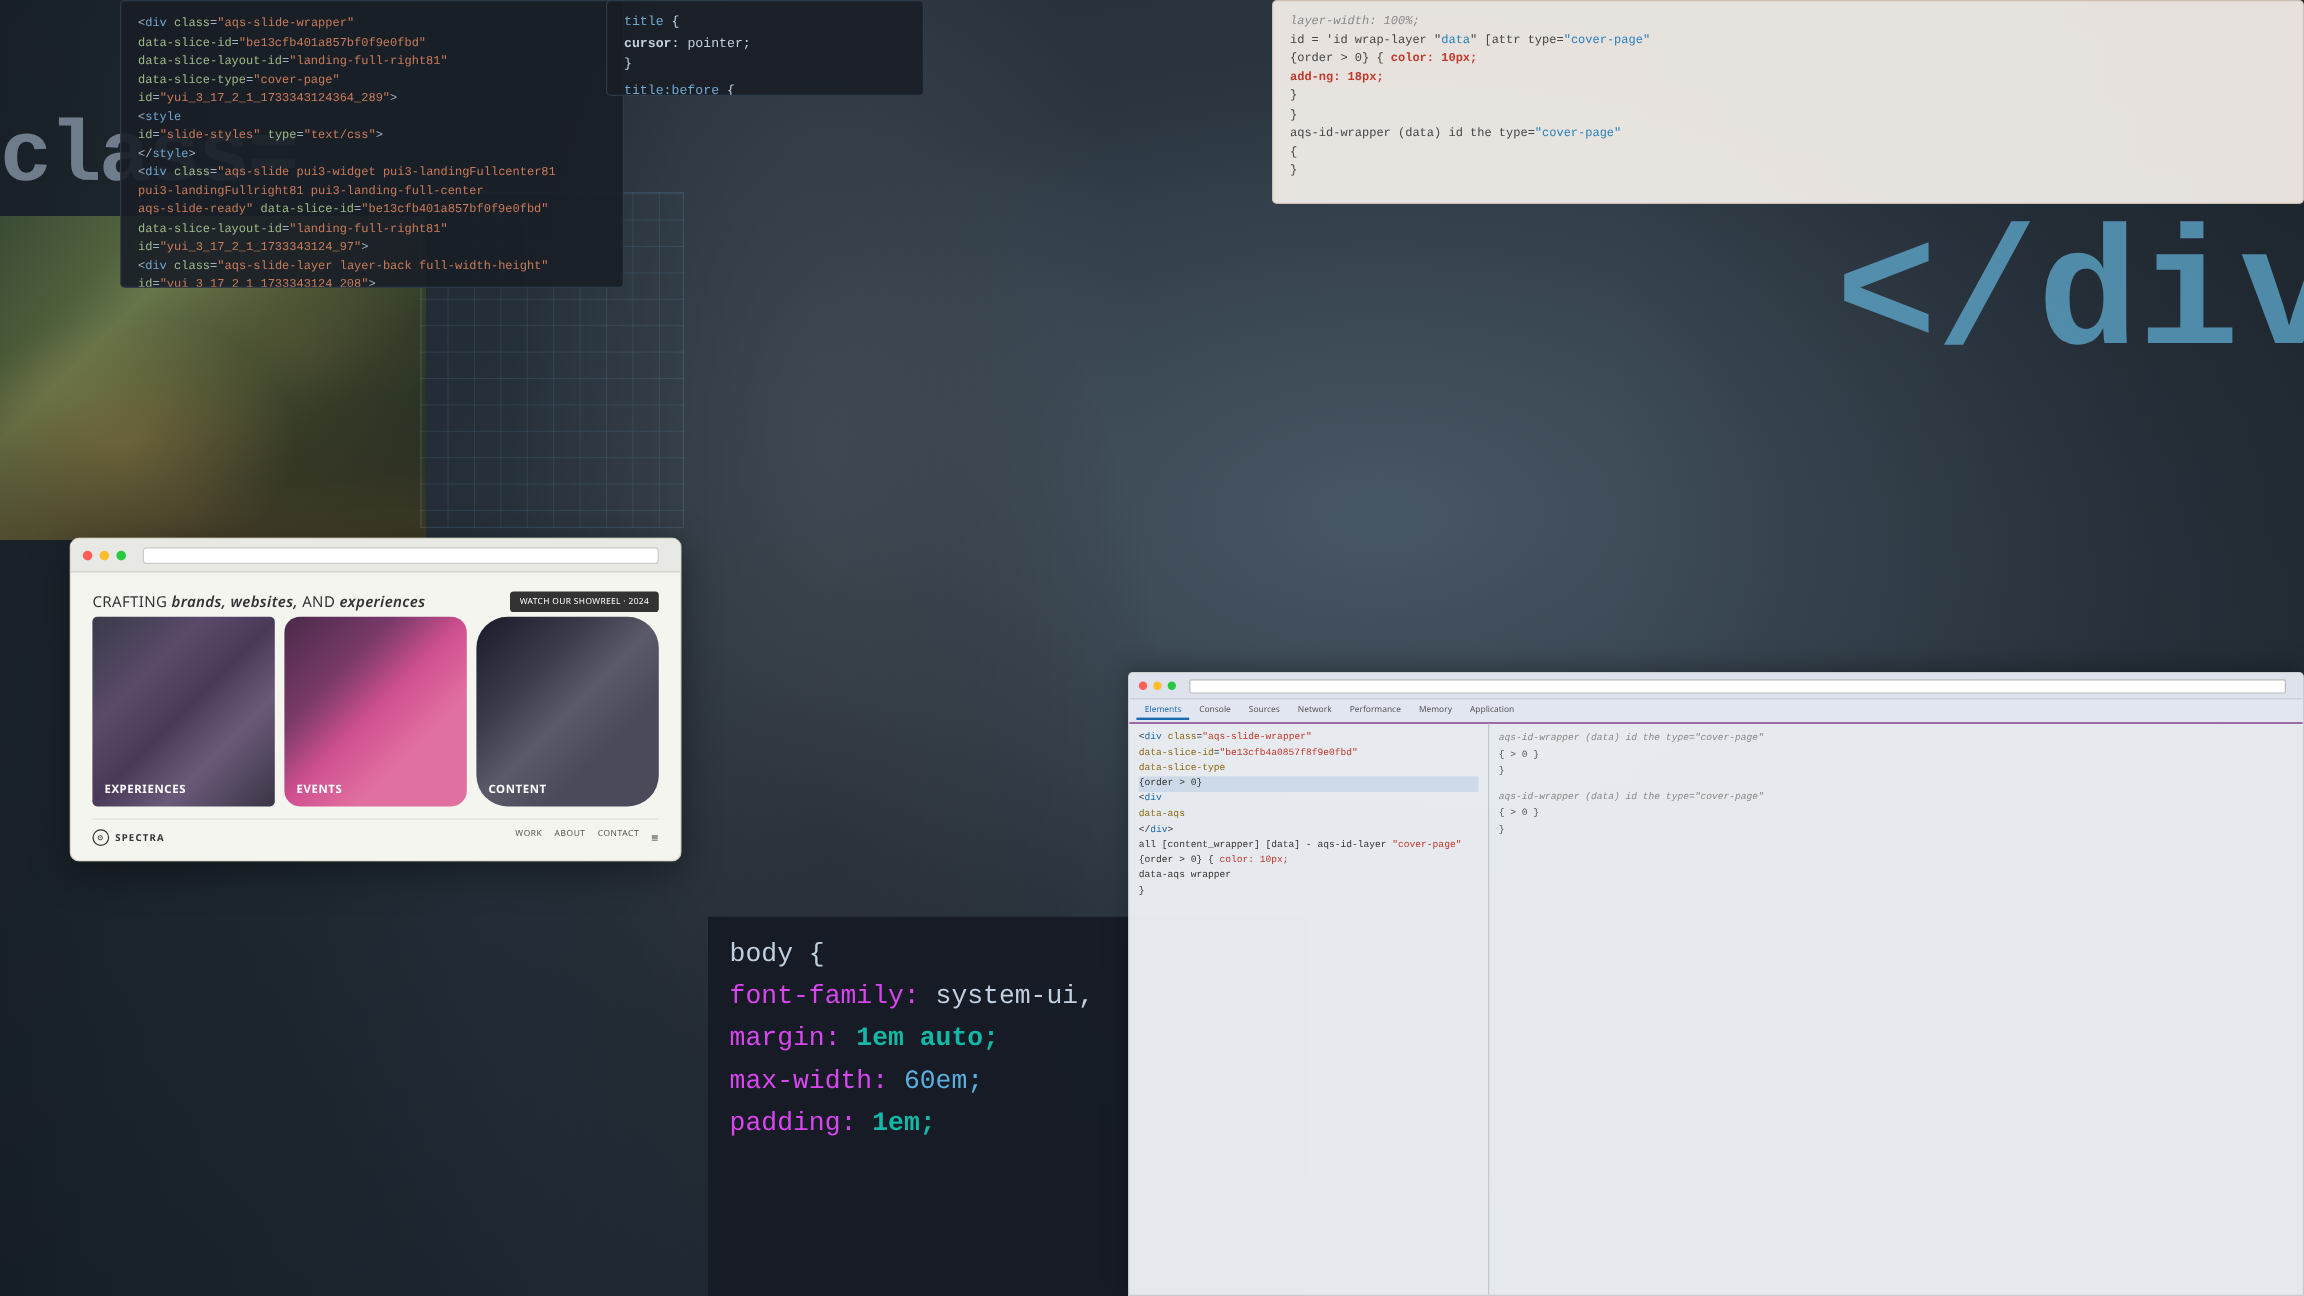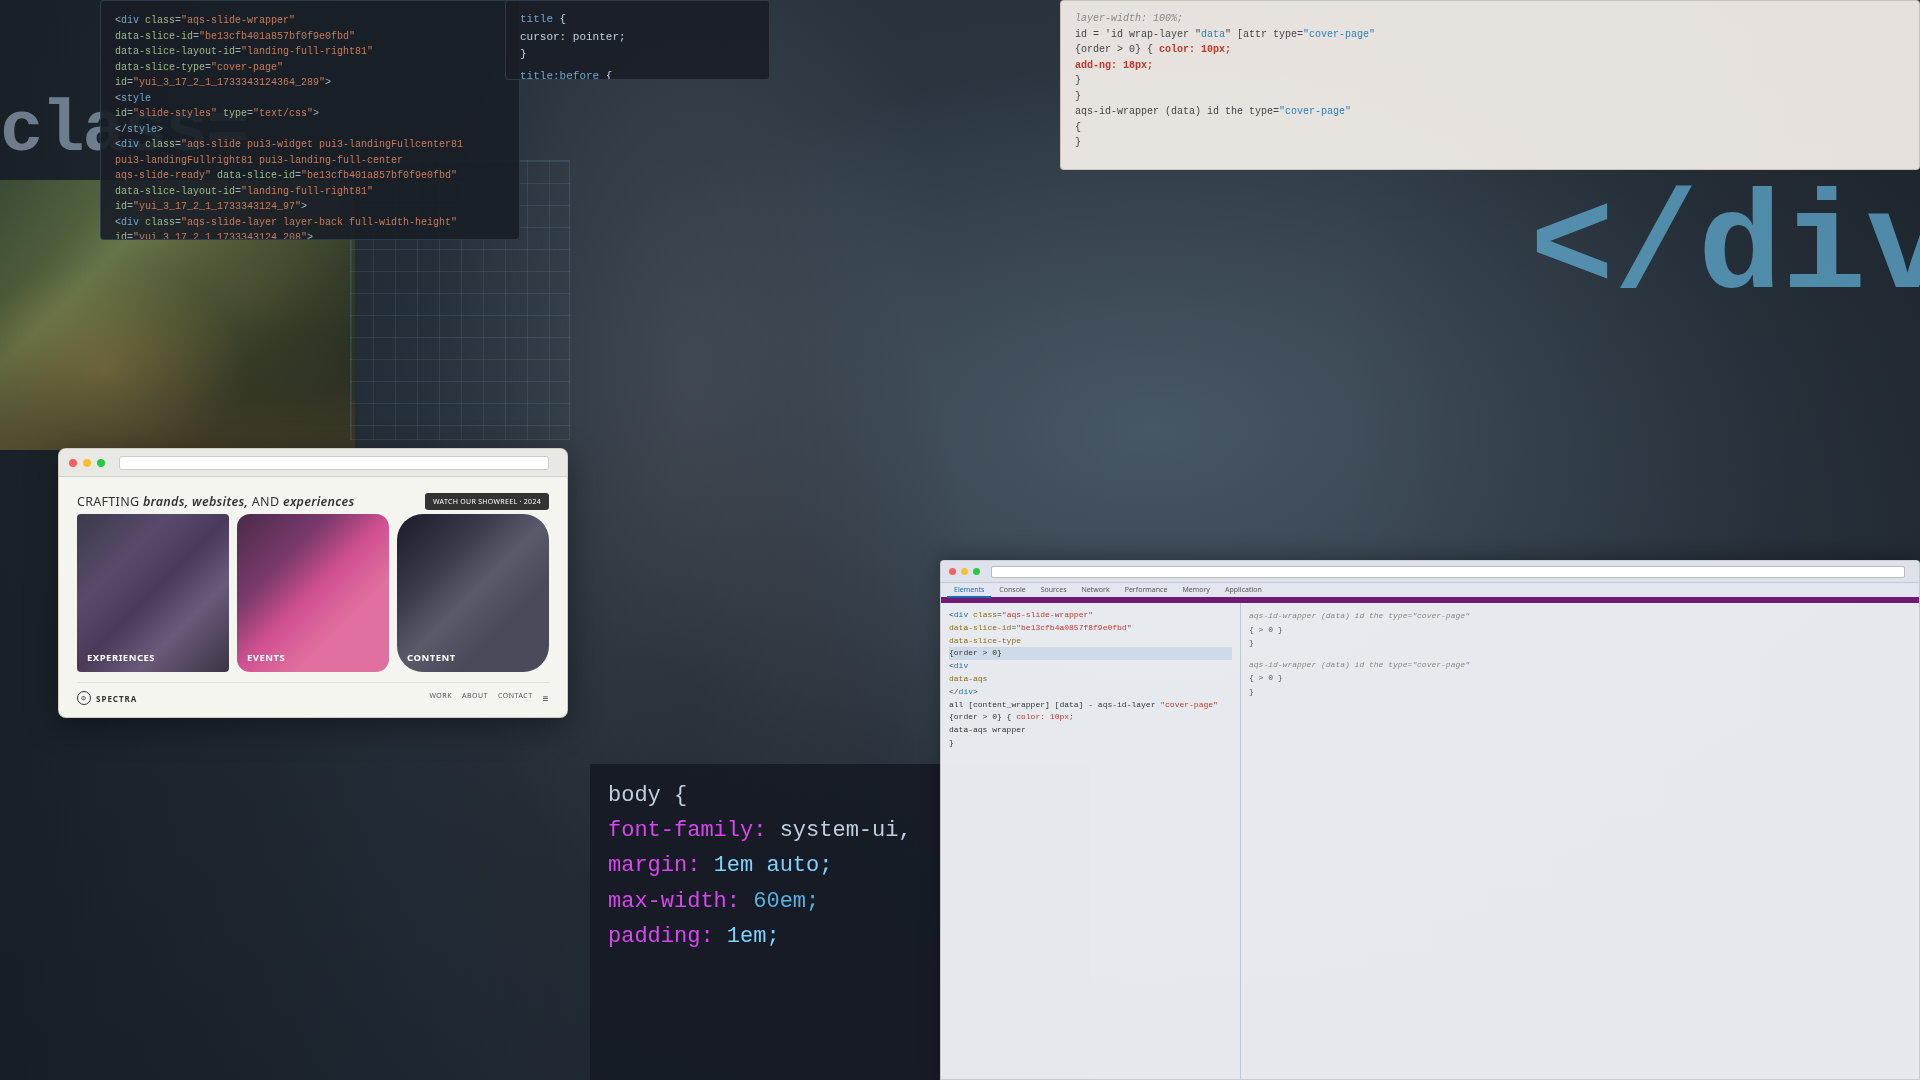--- a/index.html
+++ b/index.html
@@ -64,21 +64,21 @@
       border-radius: 4px;
       padding: 10px 14px;
       font-family: 'Courier New', monospace;
       font-size: 11px;
       line-height: 1.6;
       color: #c0d0e0;
       overflow: hidden;
     }
 
     .code-panel-top-center .cl-selector { color: #6fa8d0; }
-    .code-panel-top-center .cl-prop { color: #c0d0e0; }
+    .code-panel-top-center .cl-prop { color: #c0d0e0; font-weight: bold; }
     .code-panel-top-center .cl-val2 { color: #c0d0e0; margin-top: 42px; }
 
     
     .code-panel-top-right {
       position: absolute;
       top: 0;
       left: 1060px;
       width: 860px;
       height: 170px;
       background: rgba(245, 240, 235, 0.93);
@@ -341,21 +341,21 @@
       padding: 14px 18px;
       font-family: 'Courier New', monospace;
       font-size: 22px;
       line-height: 1.6;
       color: #c0d0e0;
       overflow: hidden;
     }
 
     .css-code-bottom .cb-prop { color: #d946ef; margin-top: 19px; }
     .css-code-bottom .cb-val { color: #c0d0e0; margin-top: 36px; }
-    .css-code-bottom .cb-kw { color: #7dd3fc; }
+    .css-code-bottom .cb-kw { color: #14b8a6; font-weight: bold; }
     .css-code-bottom .cb-num { color: #5ab0e0; }
     .css-code-bottom .cb-brace { color: #c0d0e0; }
 
     
     .devtools-panel {
       position: absolute;
       bottom: 0;
       right: 0;
       width: 980px;
       height: 520px;
@@ -390,21 +390,21 @@
       height: 12px;
       background: #fff;
       border-radius: 2px;
       border: 1px solid #bbb;
       margin: 0 6px;
     }
 
     .devtools-tabs {
       height: 20px;
       background: rgba(225,230,240,0.95);
-      border-bottom: 6px solid #701a75;
+      border-bottom: 1px solid #701a75;
       display: flex;
       align-items: center;
       padding: 0 6px;
       gap: 1px;
       text-align: center;
     }
 
     .devtools-tab {
       font-size: 7px;
       color: #555;

